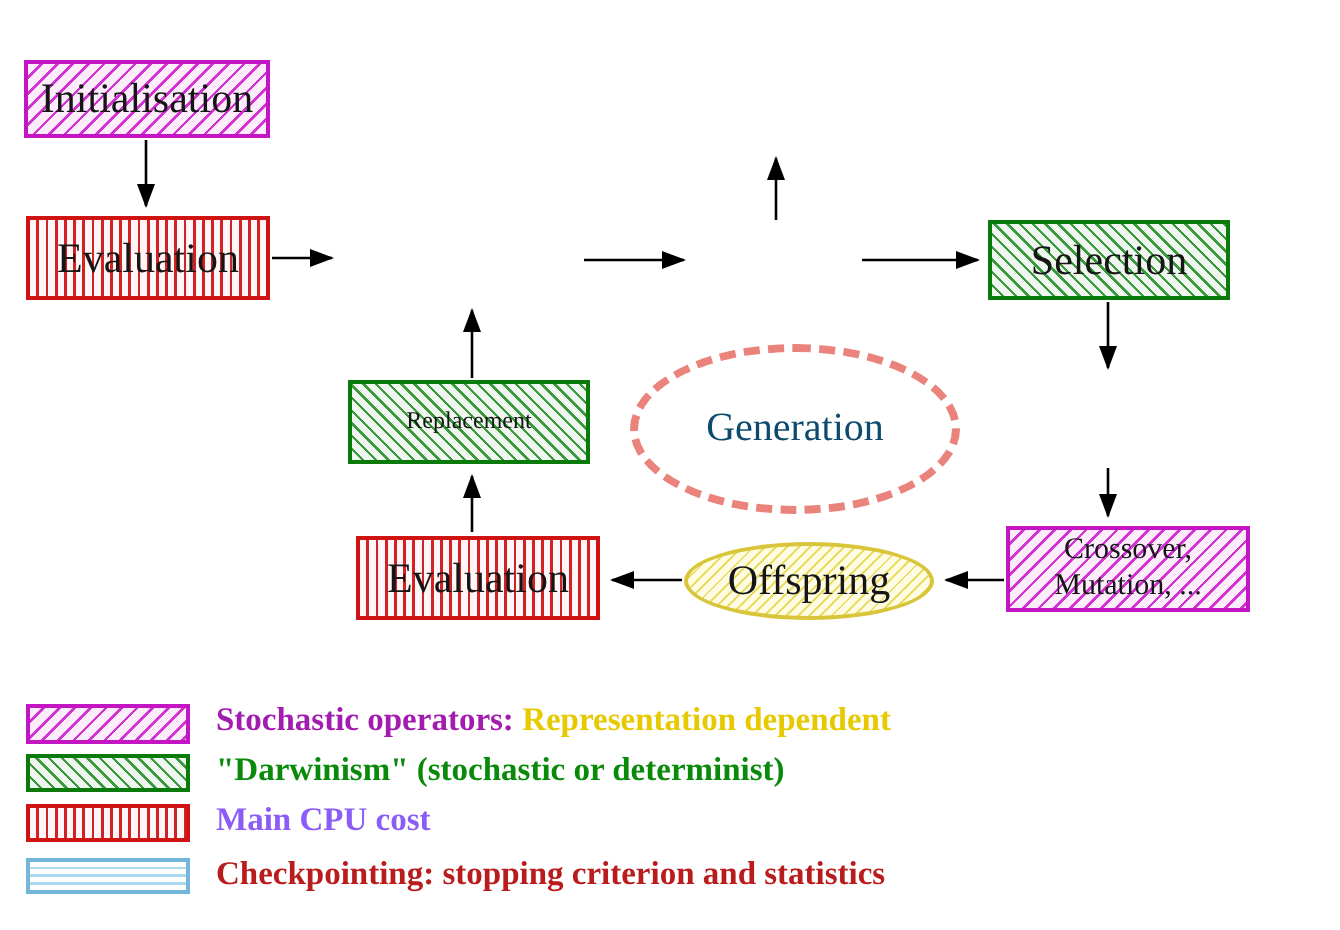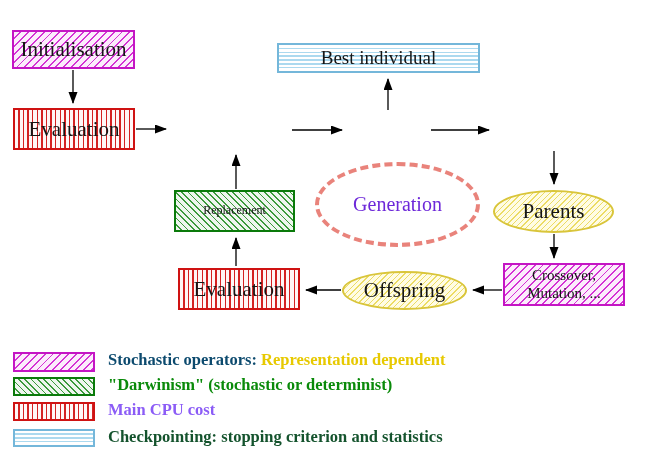--- a/index.html
+++ b/index.html
@@ -36,66 +36,63 @@
     box-sizing:border-box; color:#151515; text-align:center; line-height:1.15;
   }
   .ellipse { border-radius:50%; }
   .rounded { border-radius:11px; }
   .fs-big   { font-size:21px; }
   .fs-mid   { font-size:19px; }
   .fs-small { font-size:12px; }
   .fs-tiny  { font-size:15px; }
 
   #node-generation {
-    position:absolute; left:315px; top:162px; width:165px; height:85px;
-    border:4px dashed #e9837b; border-radius:50%; color:#6d28d9;
+    position:absolute; left:315px; top:172px; width:165px; height:85px;
+    border:4px dashed #e9837b; border-radius:50%; color:#0c4a6e;
     display:flex; align-items:center; justify-content:center;
     font-size:20px; box-sizing:border-box;
   }
 
   
   #arrow-layer { position:absolute; left:0; top:0; pointer-events:none; }
   #arrow-layer line { stroke:#000; stroke-width:1.3; }
 
   
   .legend-row { position:absolute; left:13px; }
   .legend-swatch { position:absolute; left:0; top:0; width:82px; box-sizing:border-box; }
   .legend-text {
     position:absolute; left:95px; top:-2px; width:560px;
     font-weight:bold; font-size:16.5px; white-space:nowrap;
   }
-  .lg-magenta { color:#0c4a6e; }
+  .lg-magenta { color:#a21caf; }
   .lg-yellow  { color:#e7c900;text-align:center; }
   .lg-green   { color:#0a8a0a; }
   .lg-red     { color:#8b5cf6; }
-  .lg-cyan    { color:#14532d; }
+  .lg-cyan    { color:#b91c1c; }
 </style>
 </head>
 <body>
 
 <div id="stage">
 
   <div class="node hx-magenta fs-big" style="left:12px; top:30px; width:123px; height:39px;">
     <span>Initialisation</span>
   </div>
 
   <div class="node hx-red fs-big" style="left:13px; top:108px; width:122px; height:42px;">
     <span>Evaluation</span>
   </div>
 
 
 
-  <div class="node hx-cyan fs-mid" style="left:277px; top:43px; width:203px; height:30px;">
-    <span>Best individual</span>
+
+  <div class="node hx-green fs-big" style="left:494px; top:110px; width:121px; height:40px;">
+    <span>Selection</span>
   </div>
 
-
-  <div class="node hx-yellow ellipse fs-big" style="left:493px; top:190px; width:121px; height:43px;">
-    <span>Parents</span>
-  </div>
 
   <div class="node hx-yellow ellipse fs-big" style="left:342px; top:271px; width:125px; height:39px;">
     <span>Offspring</span>
   </div>
 
   <div class="node hx-magenta fs-tiny" style="left:503px; top:263px; width:122px; height:43px; flex-direction:column;">
     <span>Crossover,</span>
     <span>Mutation, ...</span>
   </div>
 

